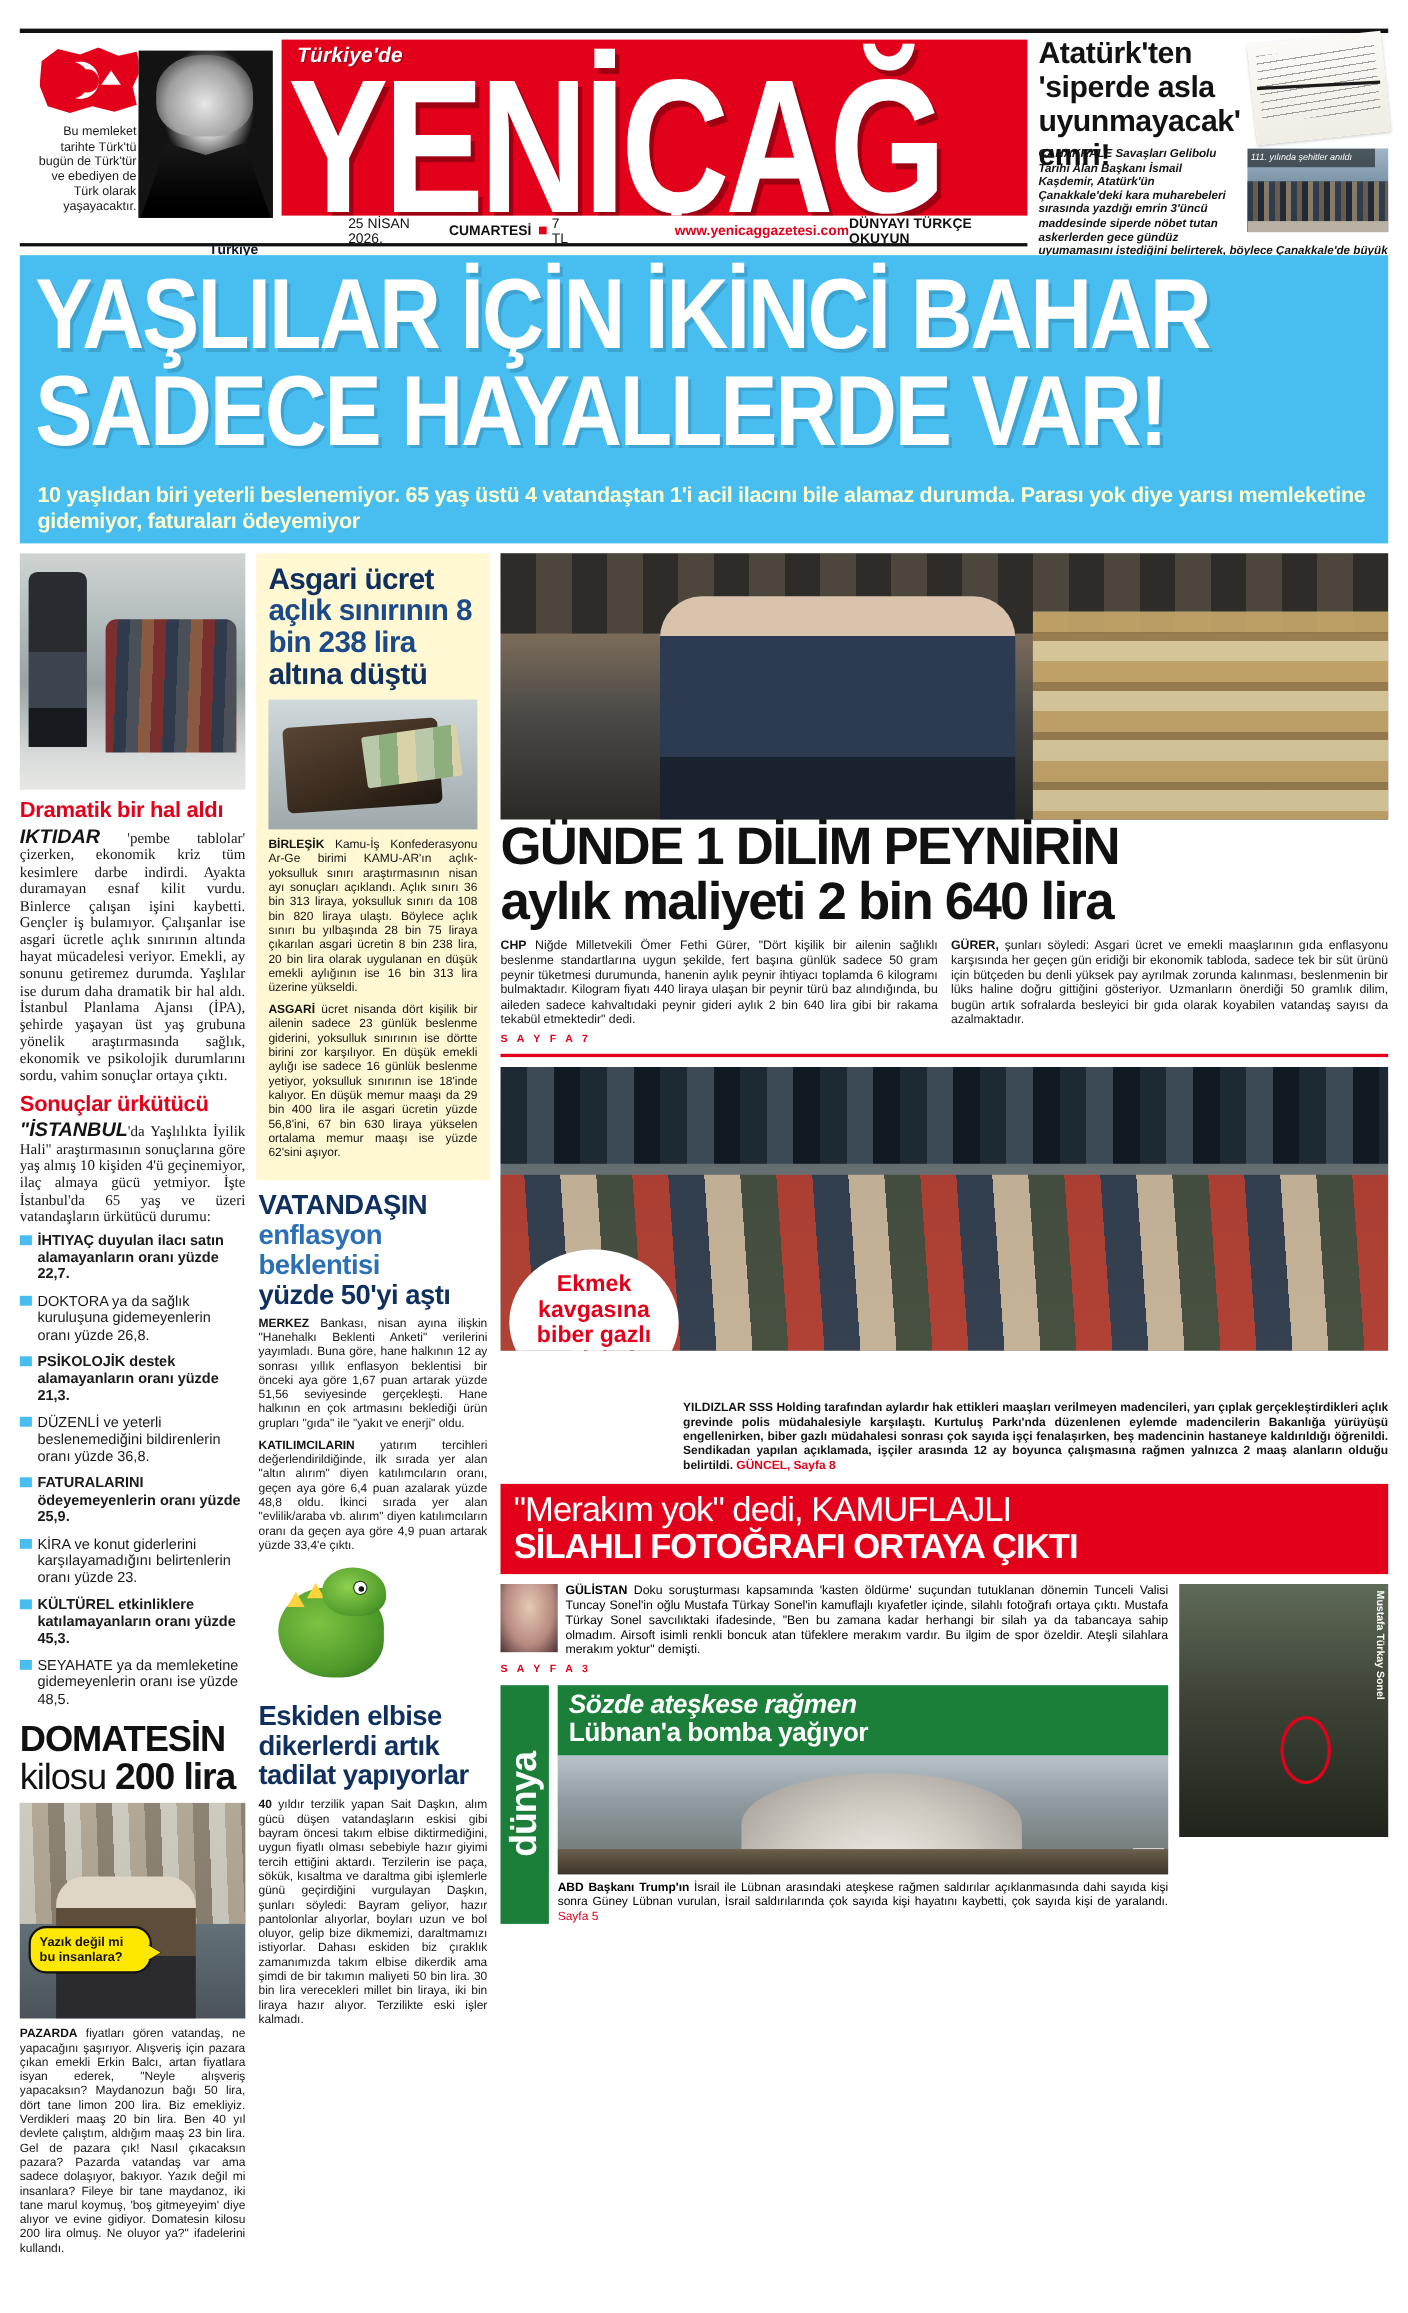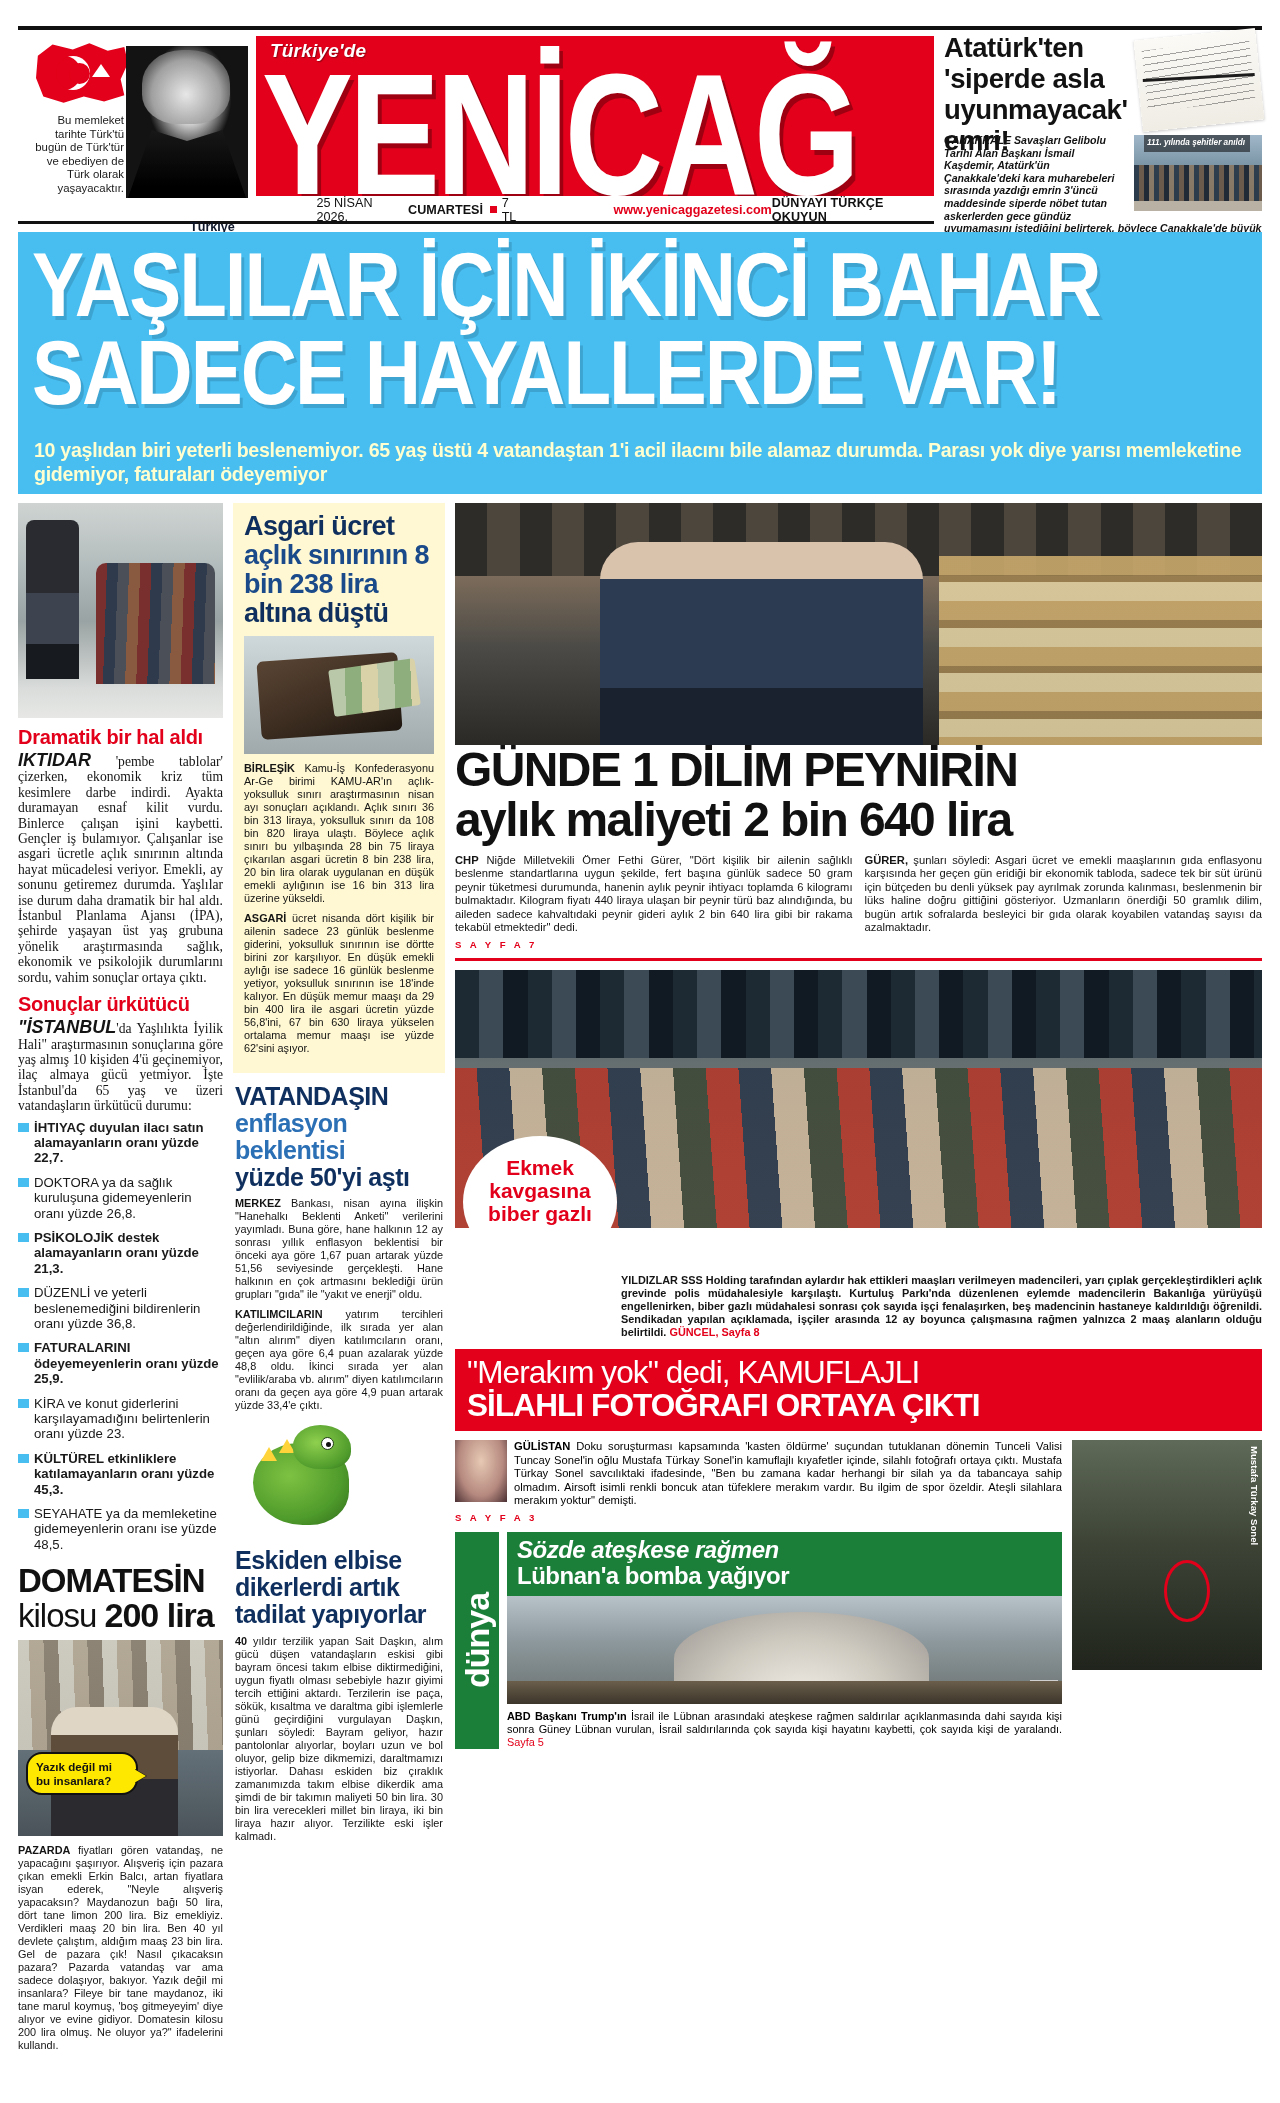--- a/index.html
+++ b/index.html
@@ -98,21 +98,21 @@
     position: absolute; left: 0; top: 102px; width: 318px;
     font-size: 10.6px; line-height: 12.6px; font-weight: bold; font-style: italic; color: #121212;
   }
   .atat-thumb {
     float: right; width: 128px; height: 76px; margin: 1px 0 2px 6px;
     background: linear-gradient(180deg,#9fb7c9 0%,#7e97a8 38%,#51565a 100%);
     position: relative; overflow: hidden;
   }
   .atat-thumb .cap {
     position: absolute; left: 0; top: 0; right: 12px; background: rgba(10,10,10,.55);
-    color: #fff; font-size: 8.2px; font-weight: bold; font-style: italic; padding: 2px 3px; margin-left: 10px;
+    color: #fff; font-size: 8.2px; font-weight: normal; font-style: italic; padding: 2px 3px;
   }
   .atat-thumb .crowd {
     position:absolute; left:0; bottom:0; width:100%; height:46px;
     background:
       repeating-linear-gradient(90deg, #2b3a4a 0 5px, #6b5a4a 5px 10px, #1d2633 10px 15px, #8a7a66 15px 20px),
       #3c4652;
     opacity:.95;
   }
   .atat-thumb .ground {
     position:absolute; left:0; bottom:0; width:100%; height:10px; background:#b9b2a4;

